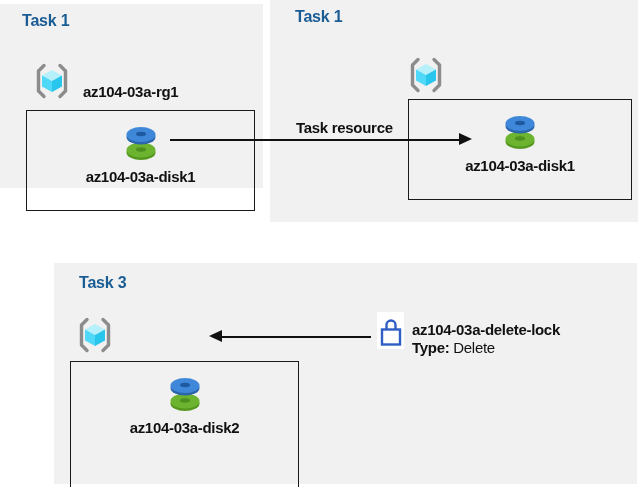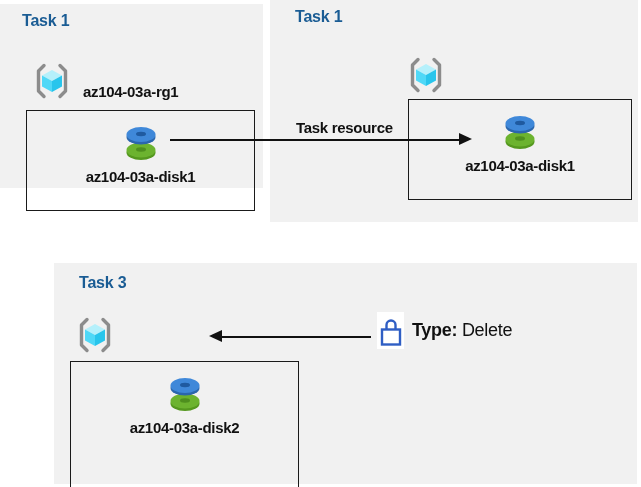--- a/index.html
+++ b/index.html
@@ -93,21 +93,21 @@
 
   
   .lock-tile{
     position:absolute;
     left:377px;top:312px;
     width:27px;height:37px;
     background:#ffffff;
     display:flex;align-items:center;justify-content:center;
   }
   .lock-text{position:absolute;left:412px;top:321px;line-height:18px;}
-  .lock-type{font-size:18px;letter-spacing:-0.3px;white-space:nowrap;}
+  .lock-type{font-size:15px;letter-spacing:-0.3px;white-space:nowrap;}
   .lock-type .bold{font-weight:bold;}
 </style>
 </head>
 <body>
 
 <svg width="0" height="0" style="position:absolute">
   <defs>
     <g id="rg-icon-def">
       <path d="M12 3.5 L6.5 9 L6.5 29 L12 34.5" fill="none" stroke="#8c8c8c" stroke-width="3.4" stroke-linecap="round" stroke-linejoin="round"></path>
       <path d="M28 3.5 L33.5 9 L33.5 29 L28 34.5" fill="none" stroke="#8c8c8c" stroke-width="3.4" stroke-linecap="round" stroke-linejoin="round"></path>
@@ -194,17 +194,18 @@
 
 <div class="arrow-head" id="lock-head"></div>
 <div class="arrow-line" id="lock-line"></div>
 
 <div class="lock-tile">
   <svg width="26" height="33" viewBox="0 0 26 33">
       <use href="#lock-icon-def"></use>
     </svg>
 </div>
 <div class="lock-text">
+  <div class="lock-name">az104-03a-delete-lock</div>
   <div class="lock-type">
     <span class="bold">Type:</span>
     <span>Delete</span>
   </div>
 </div>
 
 </body></html>

